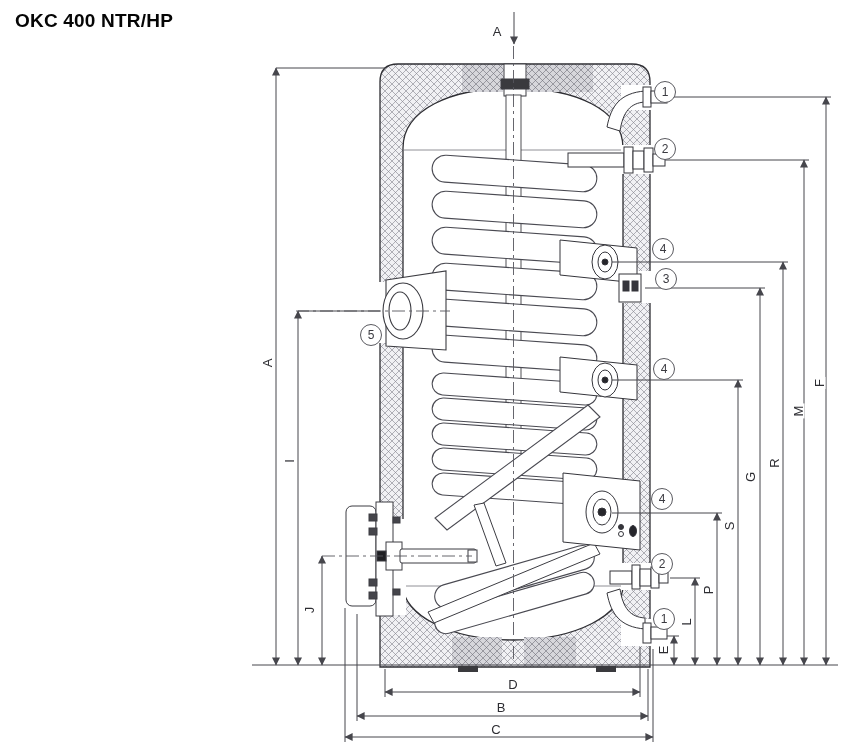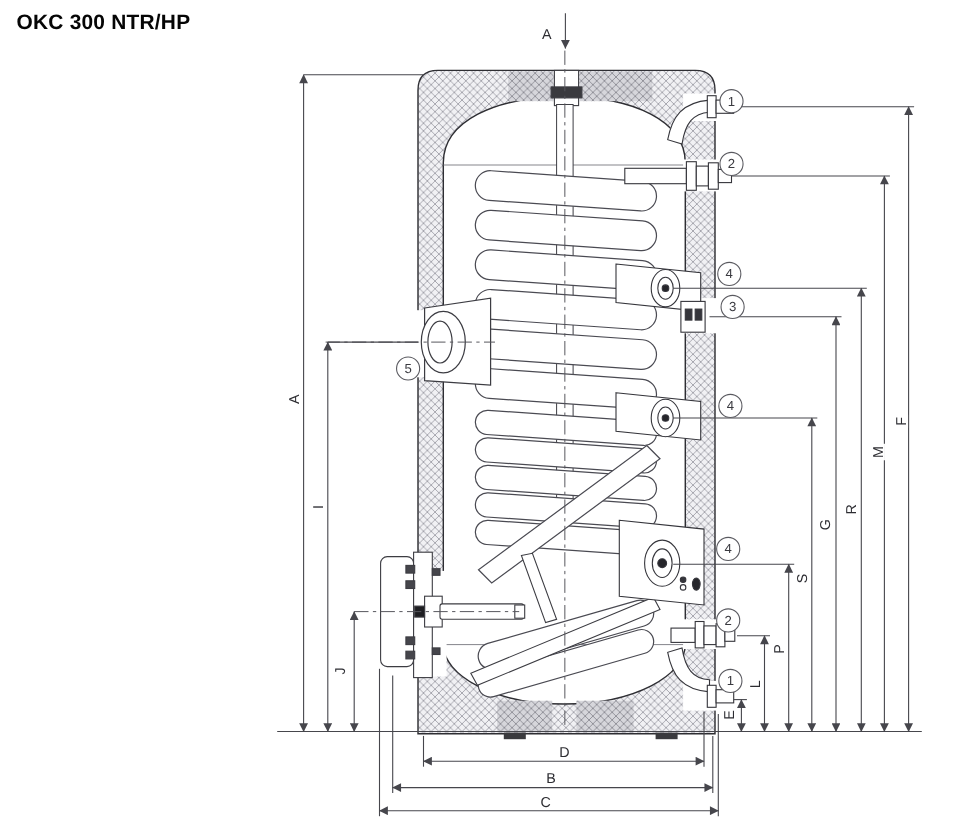--- a/index.html
+++ b/index.html
@@ -189,21 +189,21 @@
       <line x1="385" y1="692" x2="640" y2="692" marker-start="url(#arr)" marker-end="url(#arr)"></line>
       <line x1="357" y1="614" x2="357" y2="721"></line>
       <line x1="648" y1="669" x2="648" y2="721"></line>
       <line x1="357" y1="716" x2="648" y2="716" marker-start="url(#arr)" marker-end="url(#arr)"></line>
       <line x1="345" y1="608" x2="345" y2="742"></line>
       <line x1="653" y1="649" x2="653" y2="742"></line>
       <line x1="345" y1="737" x2="653" y2="737" marker-start="url(#arr)" marker-end="url(#arr)"></line>
     </g>
   </svg>
 
-  <div class="title">OKC 300 NTR/HP</div>
+  <div class="title">OKC 400 NTR/HP</div>
 
   <div class="section-label" style="left:497px;top:31px;">A</div>
 
   <div class="dim-label vert" style="left:267px;top:363px;">A</div>
   <div class="dim-label vert" style="left:289px;top:461px;">I</div>
   <div class="dim-label vert" style="left:309px;top:610px;">J</div>
 
   <div class="dim-label vert" style="left:663px;top:650px;">E</div>
   <div class="dim-label vert" style="left:686px;top:622px;">L</div>
   <div class="dim-label vert" style="left:708px;top:590px;">P</div>

